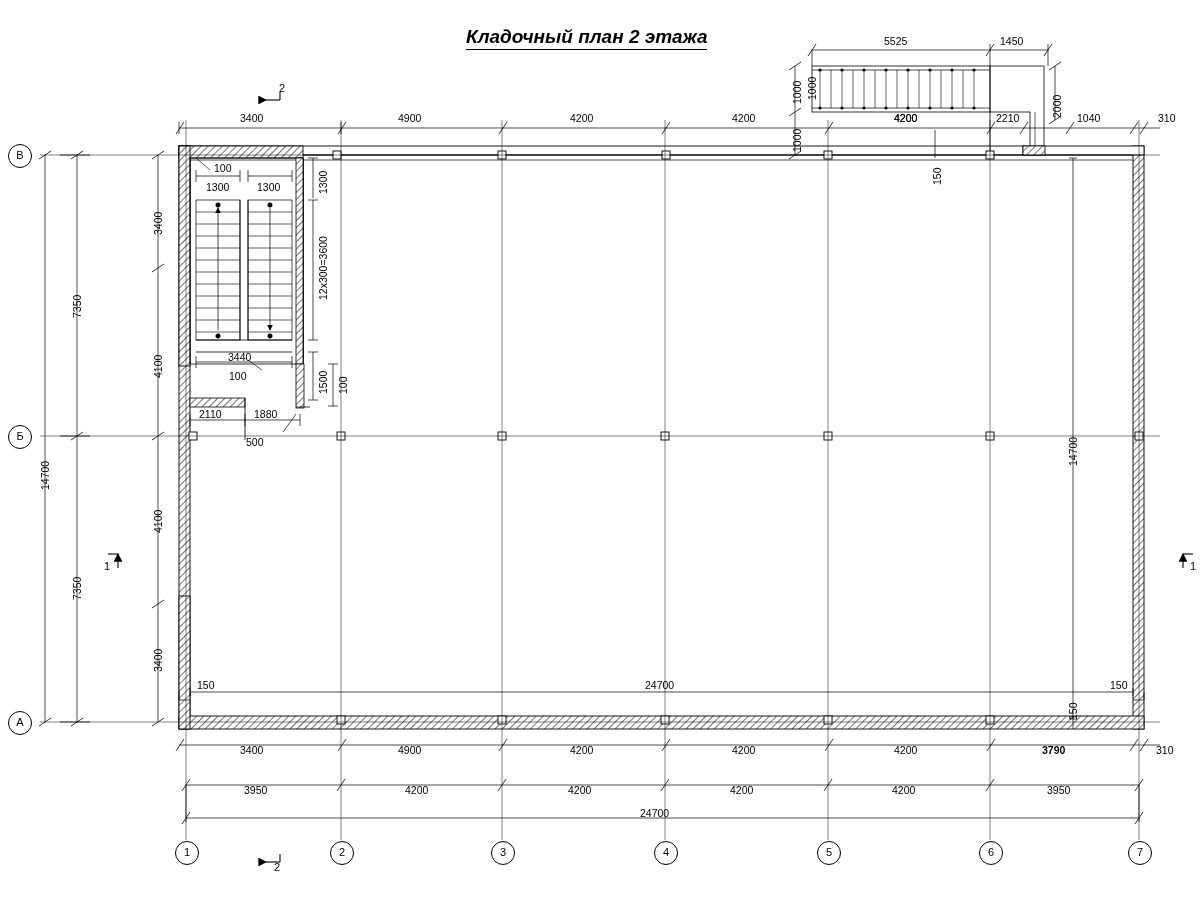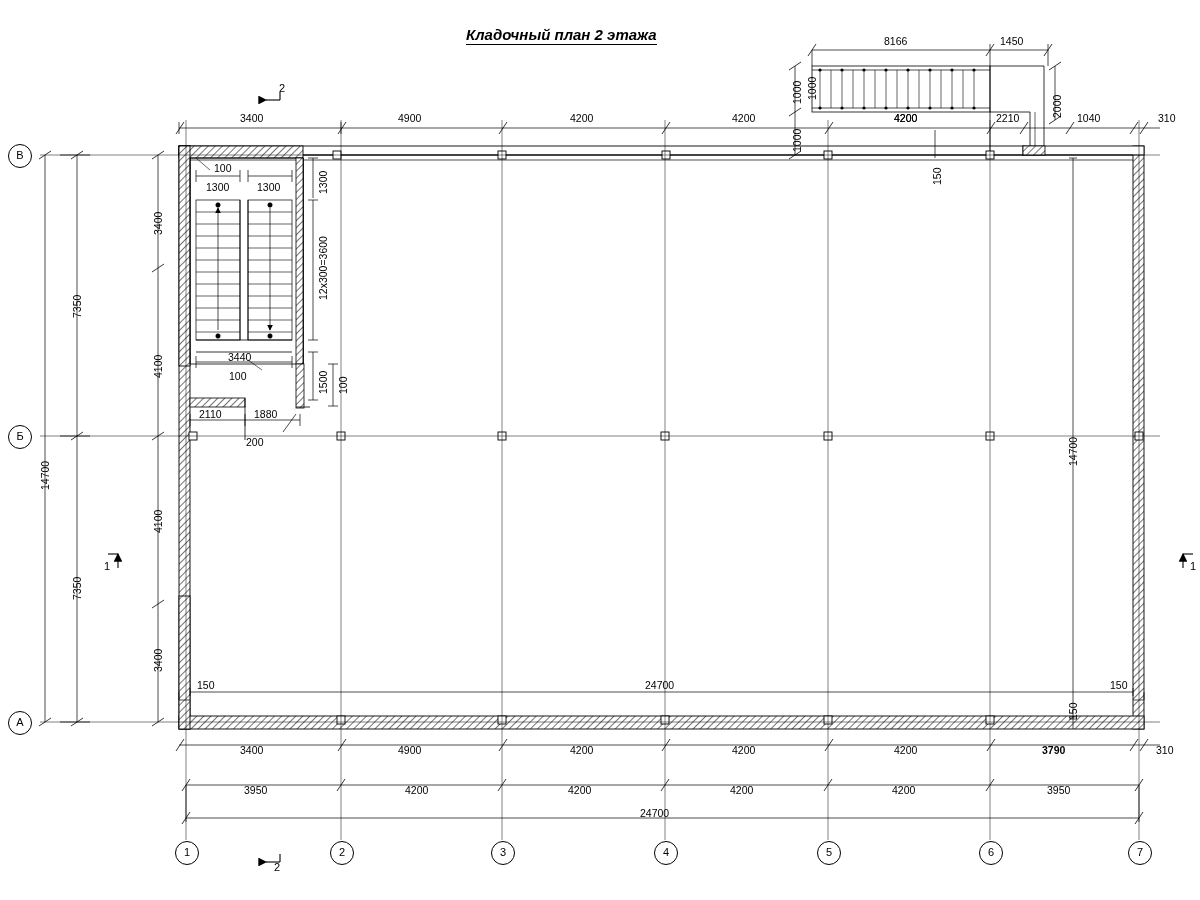--- a/index.html
+++ b/index.html
@@ -14,21 +14,21 @@
     position: relative;
     width: 1200px;
     height: 900px;
     background: #ffffff;
     overflow: hidden;
   }
   .ttl {
     position: absolute;
     font-style: italic;
     font-weight: bold;
-    font-size: 15px;
+    font-size: 19px;
     color: #000;
     border-bottom: 1.5px solid #000;
     padding-bottom: 1px;
     white-space: nowrap;
   }
   svg.layer {
     position: absolute;
     left: 0;
     top: 0;
     width: 1200px;
@@ -442,21 +442,21 @@
 
   <div class="dimtxt" style="left:240px; top:113px;">3400</div>
   <div class="dimtxt" style="left:398px; top:113px;">4900</div>
   <div class="dimtxt" style="left:570px; top:113px;">4200</div>
   <div class="dimtxt" style="left:732px; top:113px;">4200</div>
   <div class="dimtxt" style="left:894px; top:113px;">4200</div>
   <div class="dimtxt" style="left:996px; top:113px;">2210</div>
   <div class="dimtxt" style="left:1077px; top:113px;">1040</div>
   <div class="dimtxt" style="left:1158px; top:113px;">310</div>
 
-  <div class="dimtxt" style="left:884px; top:36px;">8166</div>
+  <div class="dimtxt" style="left:884px; top:36px;">5525</div>
   <div class="dimtxt" style="left:1000px; top:36px;">1450</div>
 
   <div class="dimtxt rot" style="left:792px; top:104px;">1000</div>
   <div class="dimtxt rot" style="left:792px; top:152px;">1000</div>
   <div class="dimtxt rot" style="left:807px; top:100px;">1000</div>
   <div class="dimtxt rot" style="left:1052px; top:118px;">2000</div>
   <div class="dimtxt rot" style="left:932px; top:185px;">150</div>
 
   <div class="dimtxt" style="left:240px; top:745px;">3400</div>
   <div class="dimtxt" style="left:398px; top:745px;">4900</div>
@@ -495,17 +495,17 @@
   <div class="dimtxt" style="left:206px; top:182px;">1300</div>
   <div class="dimtxt" style="left:257px; top:182px;">1300</div>
   <div class="dimtxt rot" style="left:318px; top:194px;">1300</div>
   <div class="dimtxt rot" style="left:318px; top:300px;">12х300=3600</div>
   <div class="dimtxt" style="left:228px; top:352px;">3440</div>
   <div class="dimtxt" style="left:229px; top:371px;">100</div>
   <div class="dimtxt rot" style="left:318px; top:394px;">1500</div>
   <div class="dimtxt rot" style="left:338px; top:394px;">100</div>
   <div class="dimtxt" style="left:199px; top:409px;">2110</div>
   <div class="dimtxt" style="left:254px; top:409px;">1880</div>
-  <div class="dimtxt" style="left:246px; top:437px;">200</div>
+  <div class="dimtxt" style="left:246px; top:437px;">500</div>
 
   <div class="dimtxt" style="left:894px; top:113px;">4200</div>
 
 </div>
 
 </body></html>

